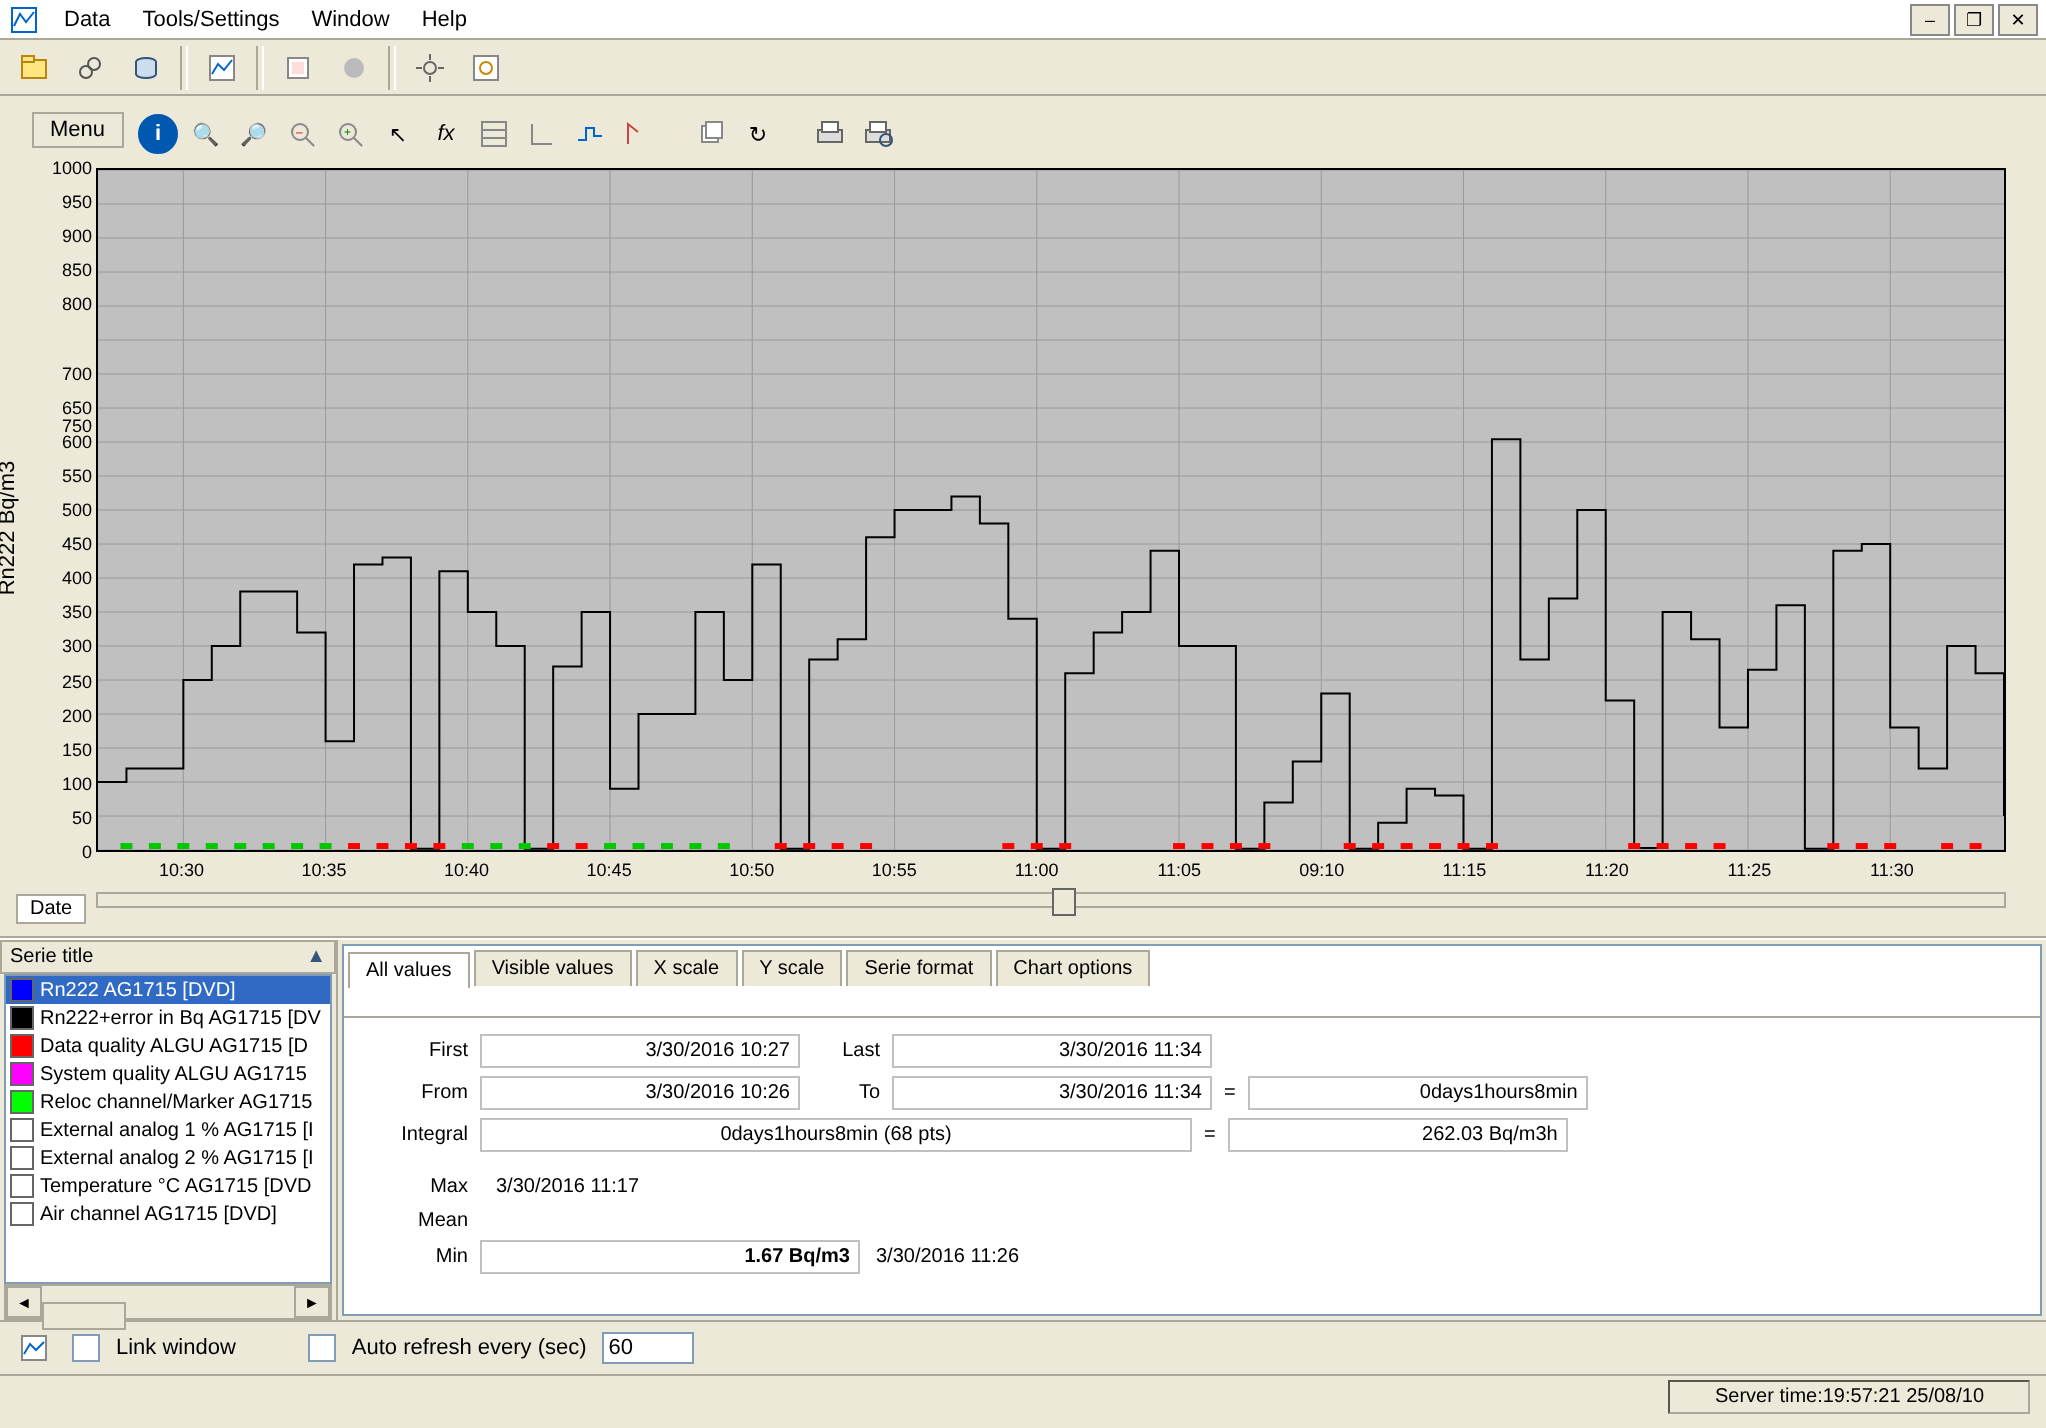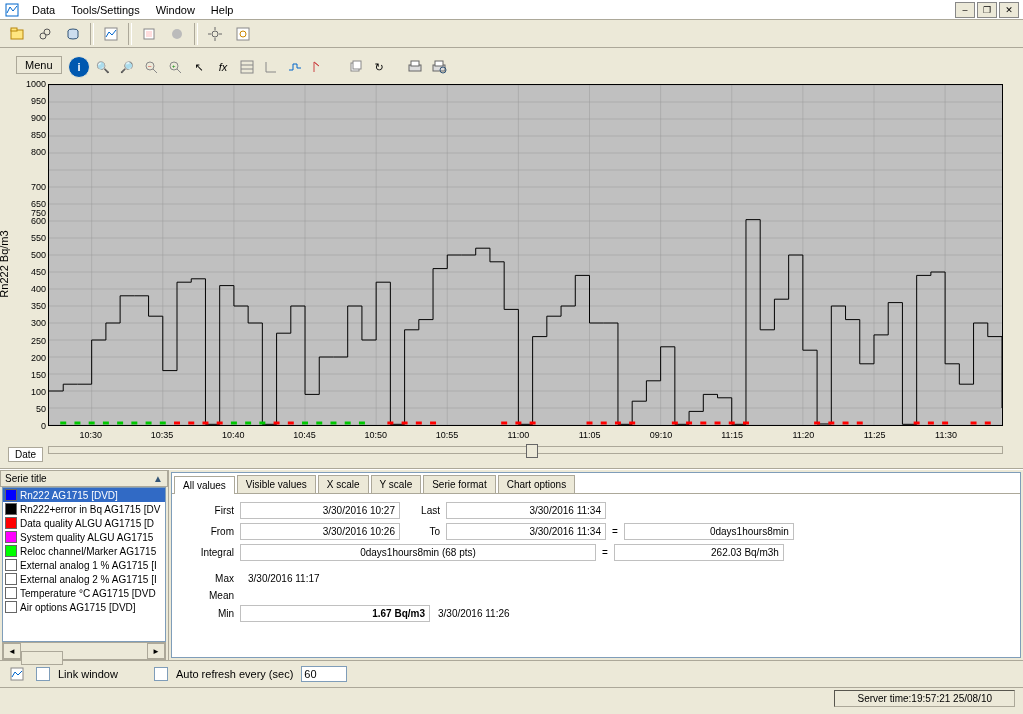--- a/index.html
+++ b/index.html
@@ -31,21 +31,21 @@
 .serielist .hdr{background:#ece9d8;border:1px solid #aca899;padding:2px 4px;font-size:10px;display:flex;align-items:center}
 .serielist .list{flex:1;background:#fff;overflow:hidden;border:1px solid #7f9db9;margin:0 2px}
 .serielist .row{display:flex;align-items:center;padding:1px 2px;font-size:10px;white-space:nowrap;overflow:hidden}
 .serielist .row.sel{background:#316ac5;color:#fff}
 .serielist .sq{width:10px;height:10px;border:1px solid #666;margin-right:3px;flex-shrink:0}
 .serielist .sb{height:16px;background:#ece9d8;border:1px solid #aca899;display:flex;align-items:center;margin:0 2px}
 .serielist .sb .lbtn,.serielist .sb .rbtn{width:16px;height:14px;background:#ece9d8;border:1px solid #aca899;display:flex;align-items:center;justify-content:center;font-size:8px}
 .serielist .sb .track{flex:1;position:relative}
 .serielist .sb .thumb{position:absolute;left:0;width:40px;height:12px;background:#ece9d8;border:1px solid #aca899;top:0}
 .datapanel{flex:1;background:#fff;border:1px solid #7f9db9;margin:2px;display:flex;flex-direction:column}
-.tabs{display:flex;background:#fff;border-bottom:1px solid #aca899;padding:2px 2px 0 2px}
+.tabs{display:flex;background:#fff;border-bottom:1px solid #aca899;padding:2px 2px 15px 2px}
 .tab{border:1px solid #aca899;border-bottom:none;padding:3px 8px;font-size:10px;background:#ece9d8;margin-right:2px;cursor:default}
 .tab.active{background:#fff;position:relative;top:1px}
 .fields{padding:8px 12px;font-size:10px}
 .frow{display:flex;align-items:center;margin-bottom:4px}
 .frow label{width:50px;text-align:right;padding-right:6px}
 .frow .val{border:1px solid #c0c0c0;background:#fff;padding:2px 4px;min-width:120px;text-align:right}
 .frow .eq{padding:0 6px}
 .frow .bold{font-weight:bold}
 .footer{background:#ece9d8;border-top:1px solid #aca899;height:26px;display:flex;align-items:center;padding:0 6px;gap:8px}
 .footer .cb{width:12px;height:12px;border:1px solid #7f9db9;background:#fff}
@@ -377,21 +377,21 @@
         <div class="row">
           <span class="sq" style="background: rgb(255, 255, 255);"></span>
           <span>External analog 2 % AG1715   [I</span>
         </div>
         <div class="row">
           <span class="sq" style="background: rgb(255, 255, 255);"></span>
           <span>Temperature °C AG1715   [DVD</span>
         </div>
         <div class="row">
           <span class="sq" style="background: rgb(255, 255, 255);"></span>
-          <span>Air options AG1715   [DVD]</span>
+          <span>Air channel AG1715   [DVD]</span>
         </div>
       </div>
     <div class="sb">
       <div class="lbtn">◄</div>
       <div class="track">
           <div class="thumb"></div>
         </div>
       <div class="rbtn">►</div>
     </div>
   </div>

